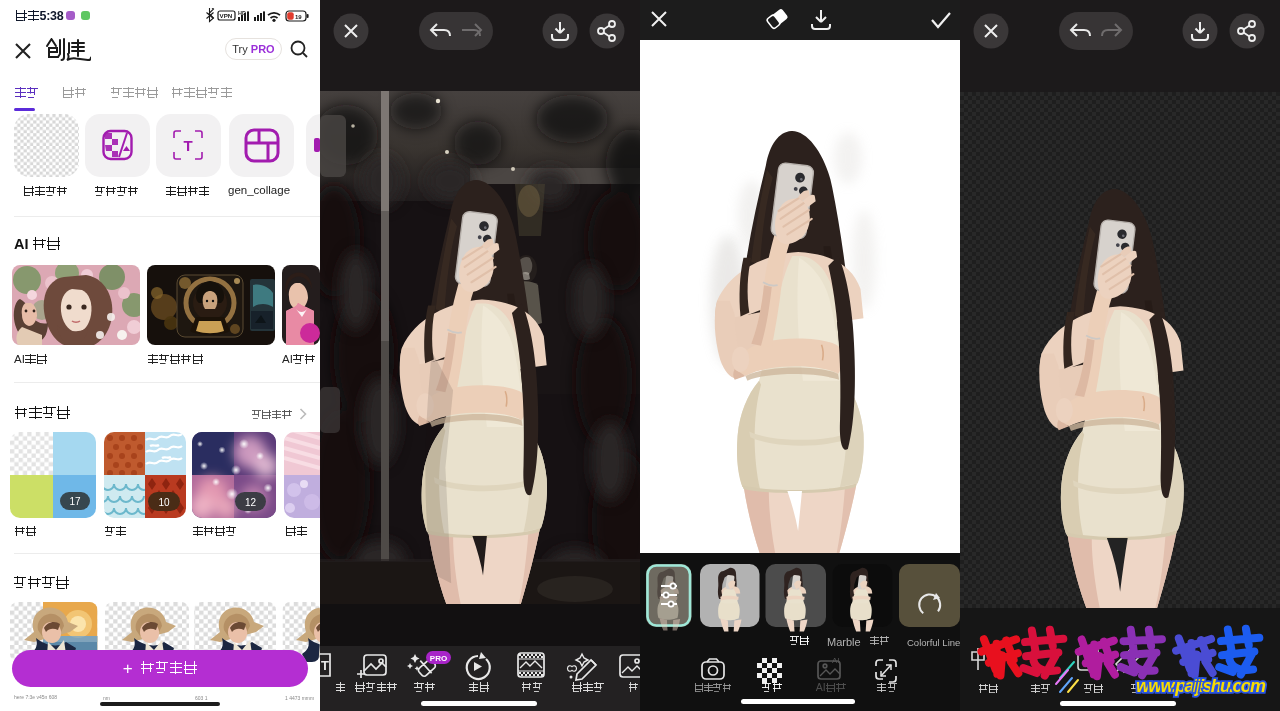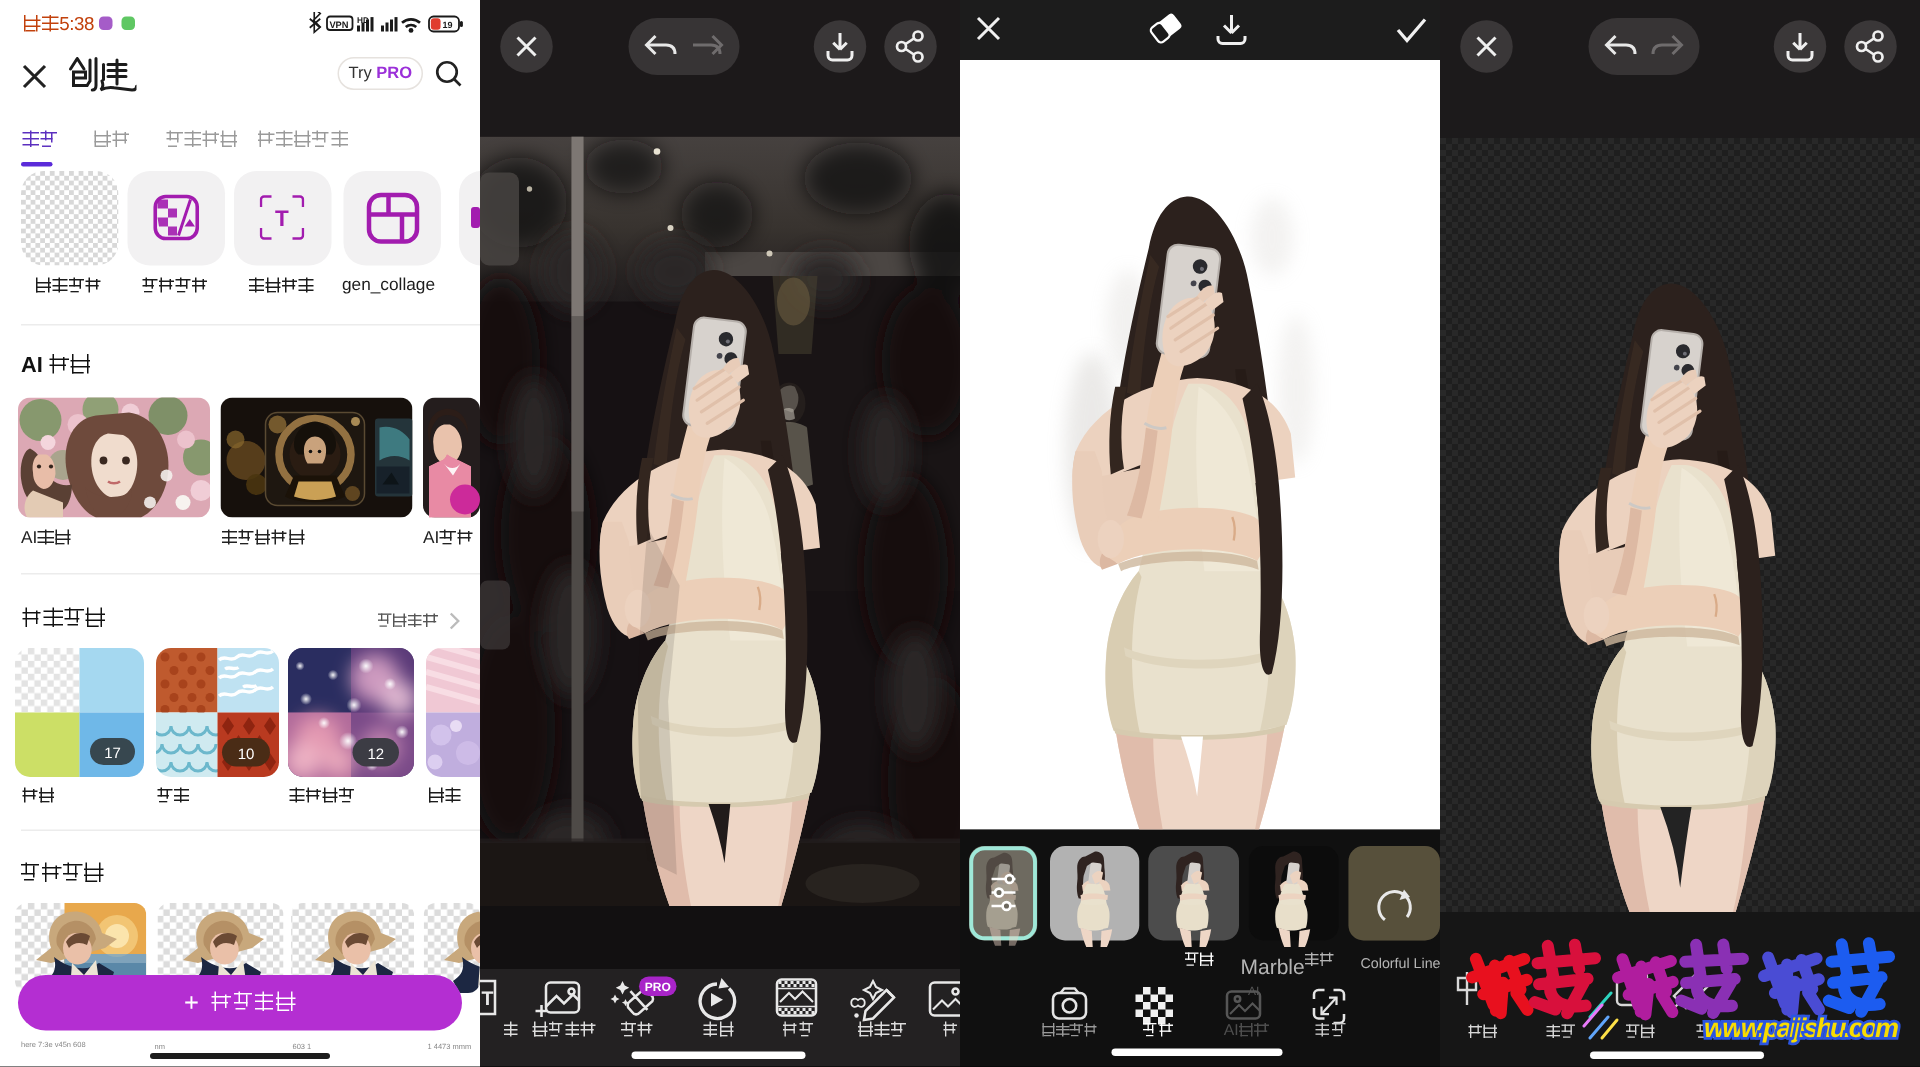--- a/index.html
+++ b/index.html
@@ -13,21 +13,21 @@
 i.z{display:inline-block;width:.88em;height:.88em;vertical-align:-.08em;margin:0 .05em;background-repeat:no-repeat}
 i.za{background-image:linear-gradient(currentColor,currentColor),linear-gradient(currentColor,currentColor),linear-gradient(currentColor,currentColor),linear-gradient(currentColor,currentColor);background-position:50% 0,0 15%,0 52%,0 90%;background-size:11% 100%,100% 10%,100% 10%,100% 10%}
 i.zb{background-image:linear-gradient(currentColor,currentColor),linear-gradient(currentColor,currentColor),linear-gradient(currentColor,currentColor),linear-gradient(currentColor,currentColor),linear-gradient(currentColor,currentColor);background-position:8% 0,90% 0,0 28%,0 70%,20% 98%;background-size:11% 100%,11% 100%,100% 10%,100% 10%,60% 9%}
 i.zc{background-image:linear-gradient(currentColor,currentColor),linear-gradient(currentColor,currentColor),linear-gradient(currentColor,currentColor),linear-gradient(currentColor,currentColor),linear-gradient(currentColor,currentColor);background-position:28% 0,72% 35%,0 8%,0 55%,30% 95%;background-size:10% 60%,10% 65%,100% 10%,76% 10%,55% 9%}
 i.zd{background-image:linear-gradient(currentColor,currentColor),linear-gradient(currentColor,currentColor),linear-gradient(currentColor,currentColor),linear-gradient(currentColor,currentColor);background-position:0 20%,0 60%,18% 0,78% 30%;background-size:100% 11%,88% 10%,10% 100%,10% 70%}
 </style></head>
 <body>
 
 <div class="panel" id="p1">
 
-  <div class="abs" style="left:15px;top:9px;font-size:12.5px;font-weight:normal;color:#c2410c;letter-spacing:-0.3px"><i class="z zb"></i><i class="z za"></i>5:38</div>
+  <div class="abs" style="left:15px;top:9px;font-size:12.5px;font-weight:bold;color:#0f172a;letter-spacing:-0.3px"><i class="z zb"></i><i class="z za"></i>5:38</div>
   <div class="abs" style="left:66px;top:11px;width:9px;height:9px;border-radius:3px;background:#a55cc8"></div>
   <div class="abs" style="left:81px;top:11px;width:9px;height:9px;border-radius:3px;background:#5fc763"></div>
   <svg class="abs" style="left:205px;top:8px" width="110" height="15" viewBox="0 0 110 15">
     <path d="M4.5 1.5v12l4-3.5-4.5-4.5 4.5-4.5-4 -3.5v6" stroke="#1a1a1a" stroke-width="1.1" fill="none"></path>
     <path d="M1.5 4.5l7 6m0-6l-7 6" stroke="#1a1a1a" stroke-width="1.1" fill="none"></path>
     <rect x="13" y="3" width="17" height="9" rx="2" fill="none" stroke="#1a1a1a" stroke-width="1.2"></rect>
     <text x="14.6" y="10.4" font-size="6.2" font-weight="bold" fill="#1a1a1a">VPN</text>
     <text x="33" y="7" font-size="5.5" font-weight="bold" fill="#1a1a1a">HD</text>
     <rect x="33" y="9" width="2" height="4" fill="#1a1a1a"></rect>
       <rect x="36" y="7" width="2" height="6" fill="#1a1a1a"></rect>
@@ -647,21 +647,21 @@
       <g transform="translate(222 46) scale(1.08)">
           <use href="#minifig"></use>
         </g>
       <rect x="259" y="11" width="61" height="63" rx="10" fill="#4e4736"></rect>
       <rect x="259" y="11" width="61" height="63" rx="10" fill="#6a6046" opacity=".35"></rect>
       <path d="M279 52a10.5 10.5 0 1 1 10 11" stroke="#e8e8e8" stroke-width="2" fill="none" transform="rotate(-55 289 52)"></path>
       <path d="M296 40l4 5-7 2z" fill="#e8e8e8"></path>
     </g>
   </svg>
   <div class="abs" style="left:149px;top:634px;font-size:10.5px;color:#fff"><i class="z zc"></i><i class="z zb"></i></div>
-  <div class="abs" style="left:187px;top:636px;font-size:14px;color:#b4b4b4">Marble</div>
+  <div class="abs" style="left:187px;top:636px;font-size:11px;color:#b4b4b4">Marble</div>
   <div class="abs" style="left:229px;top:634px;font-size:10.5px;color:#b4b4b4"><i class="z za"></i><i class="z zd"></i></div>
   <div class="abs" style="left:267px;top:637px;font-size:9.5px;color:#b4b4b4;white-space:nowrap">Colorful Lines</div>
 
   <svg class="abs" style="left:0;top:653px" width="320" height="40" viewBox="0 0 320 40">
     <g stroke="#e4e4e4" stroke-width="1.7" fill="none">
       <rect x="62" y="9" width="22" height="17" rx="4"></rect>
       <path d="M67 9l2.5-3h7l2.5 3"></path>
       <circle cx="73" cy="17.5" r="4.5"></circle>
     </g>
     <g fill="#f0f0f0">

